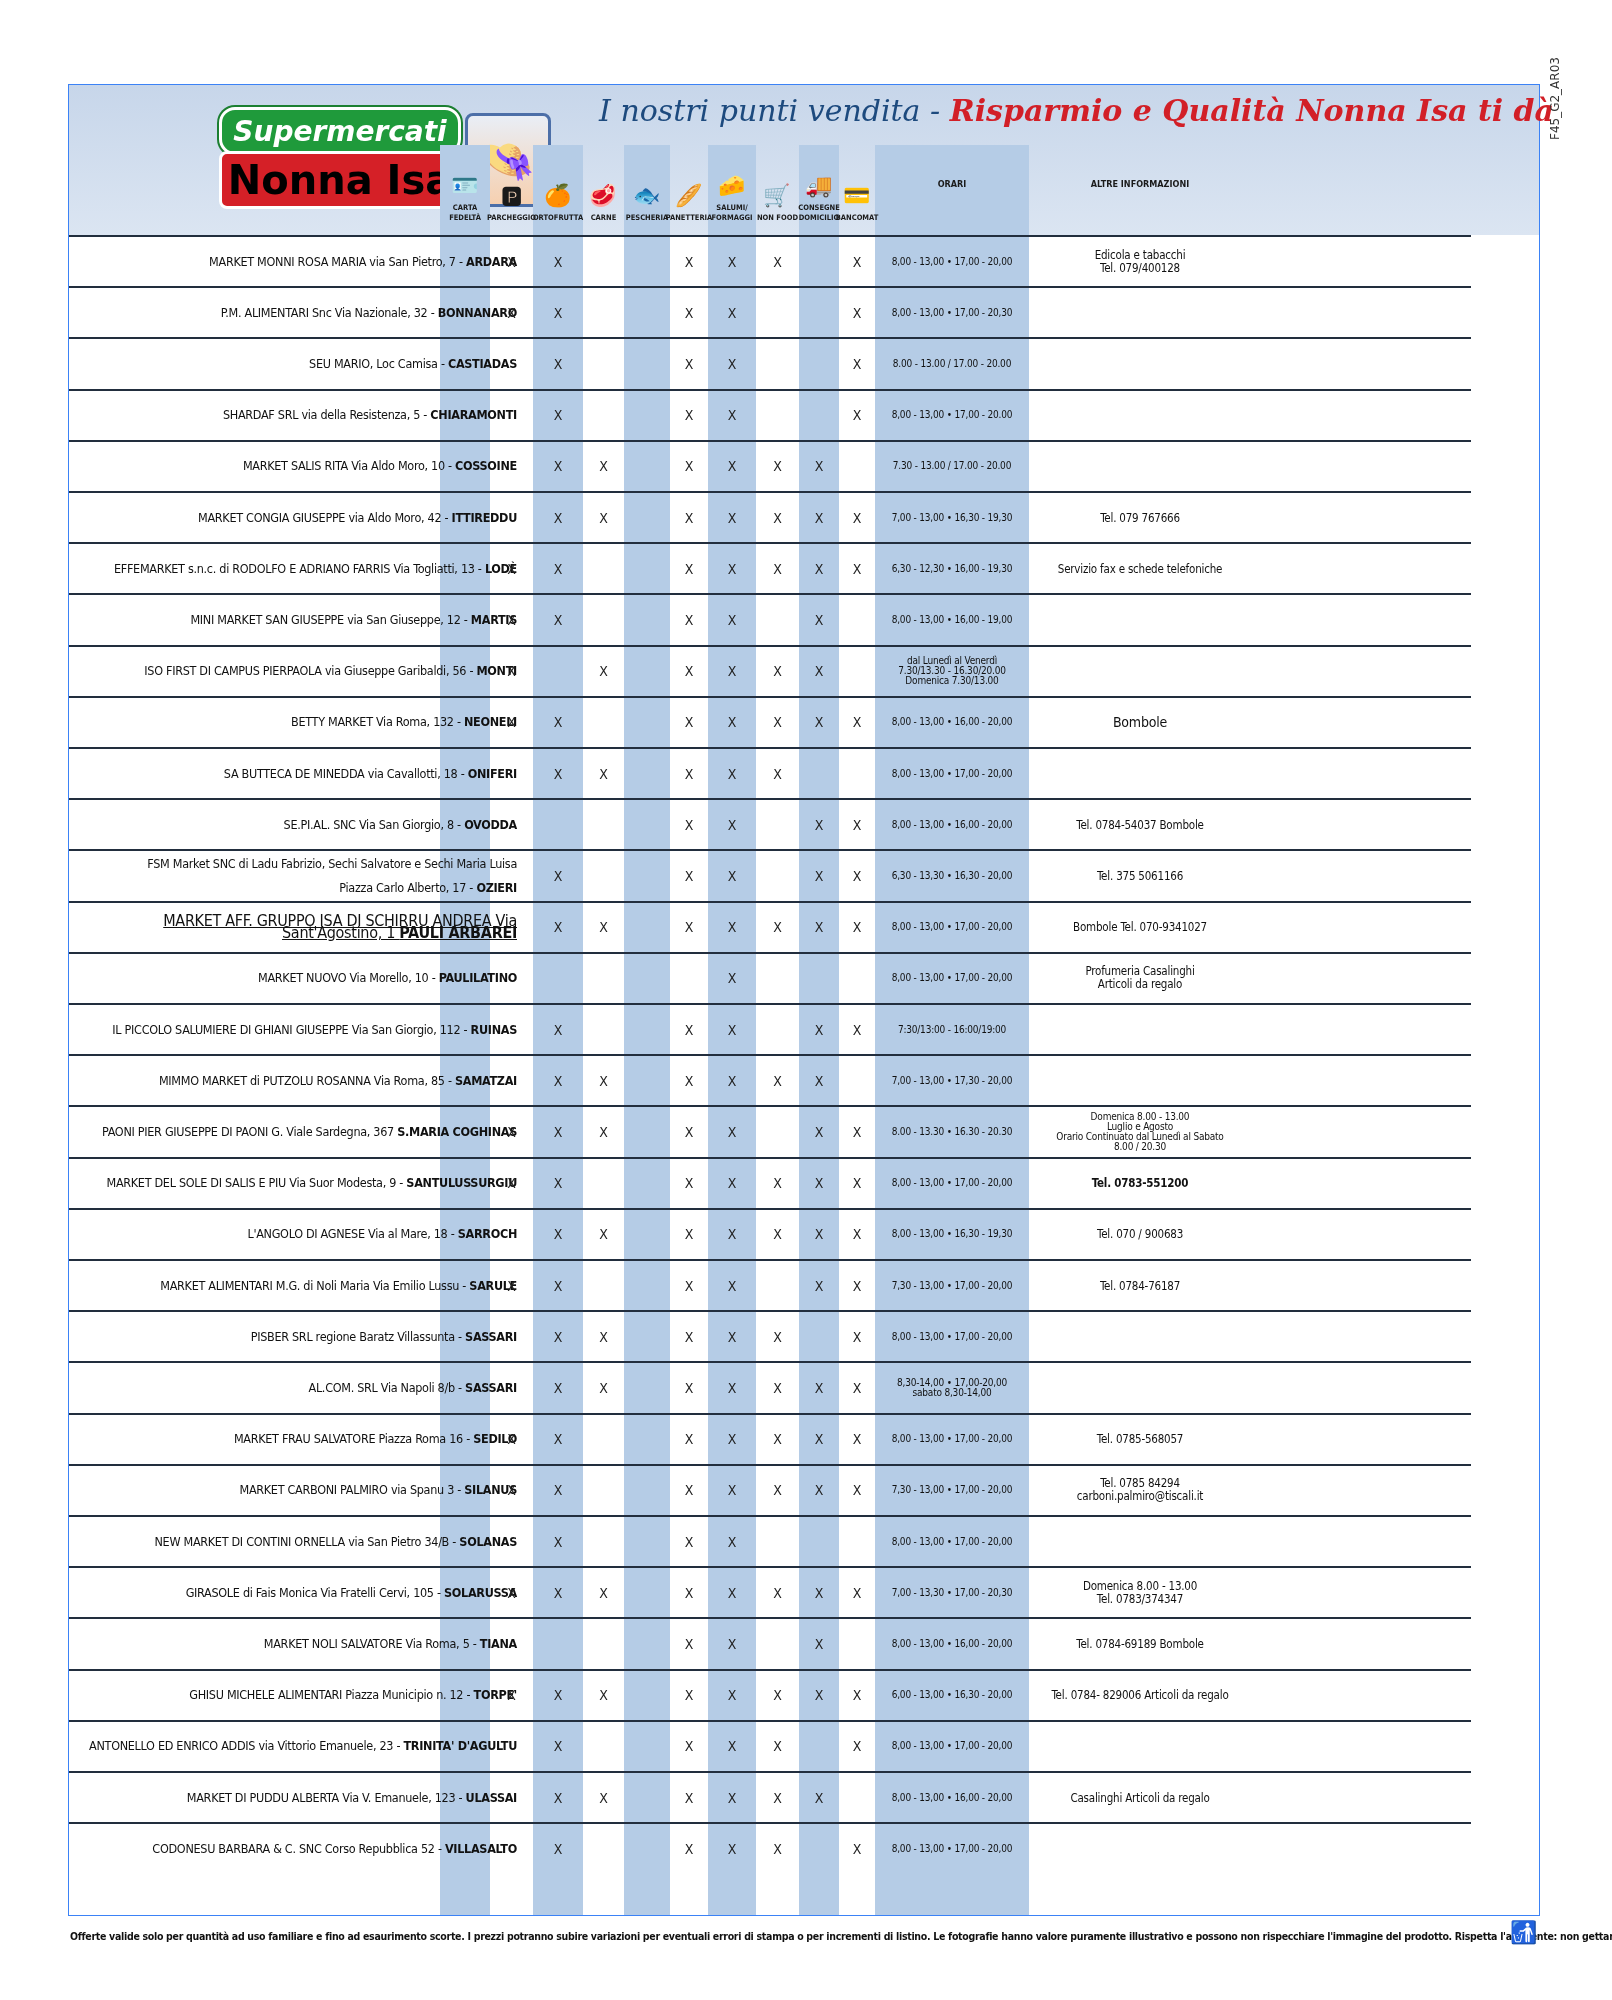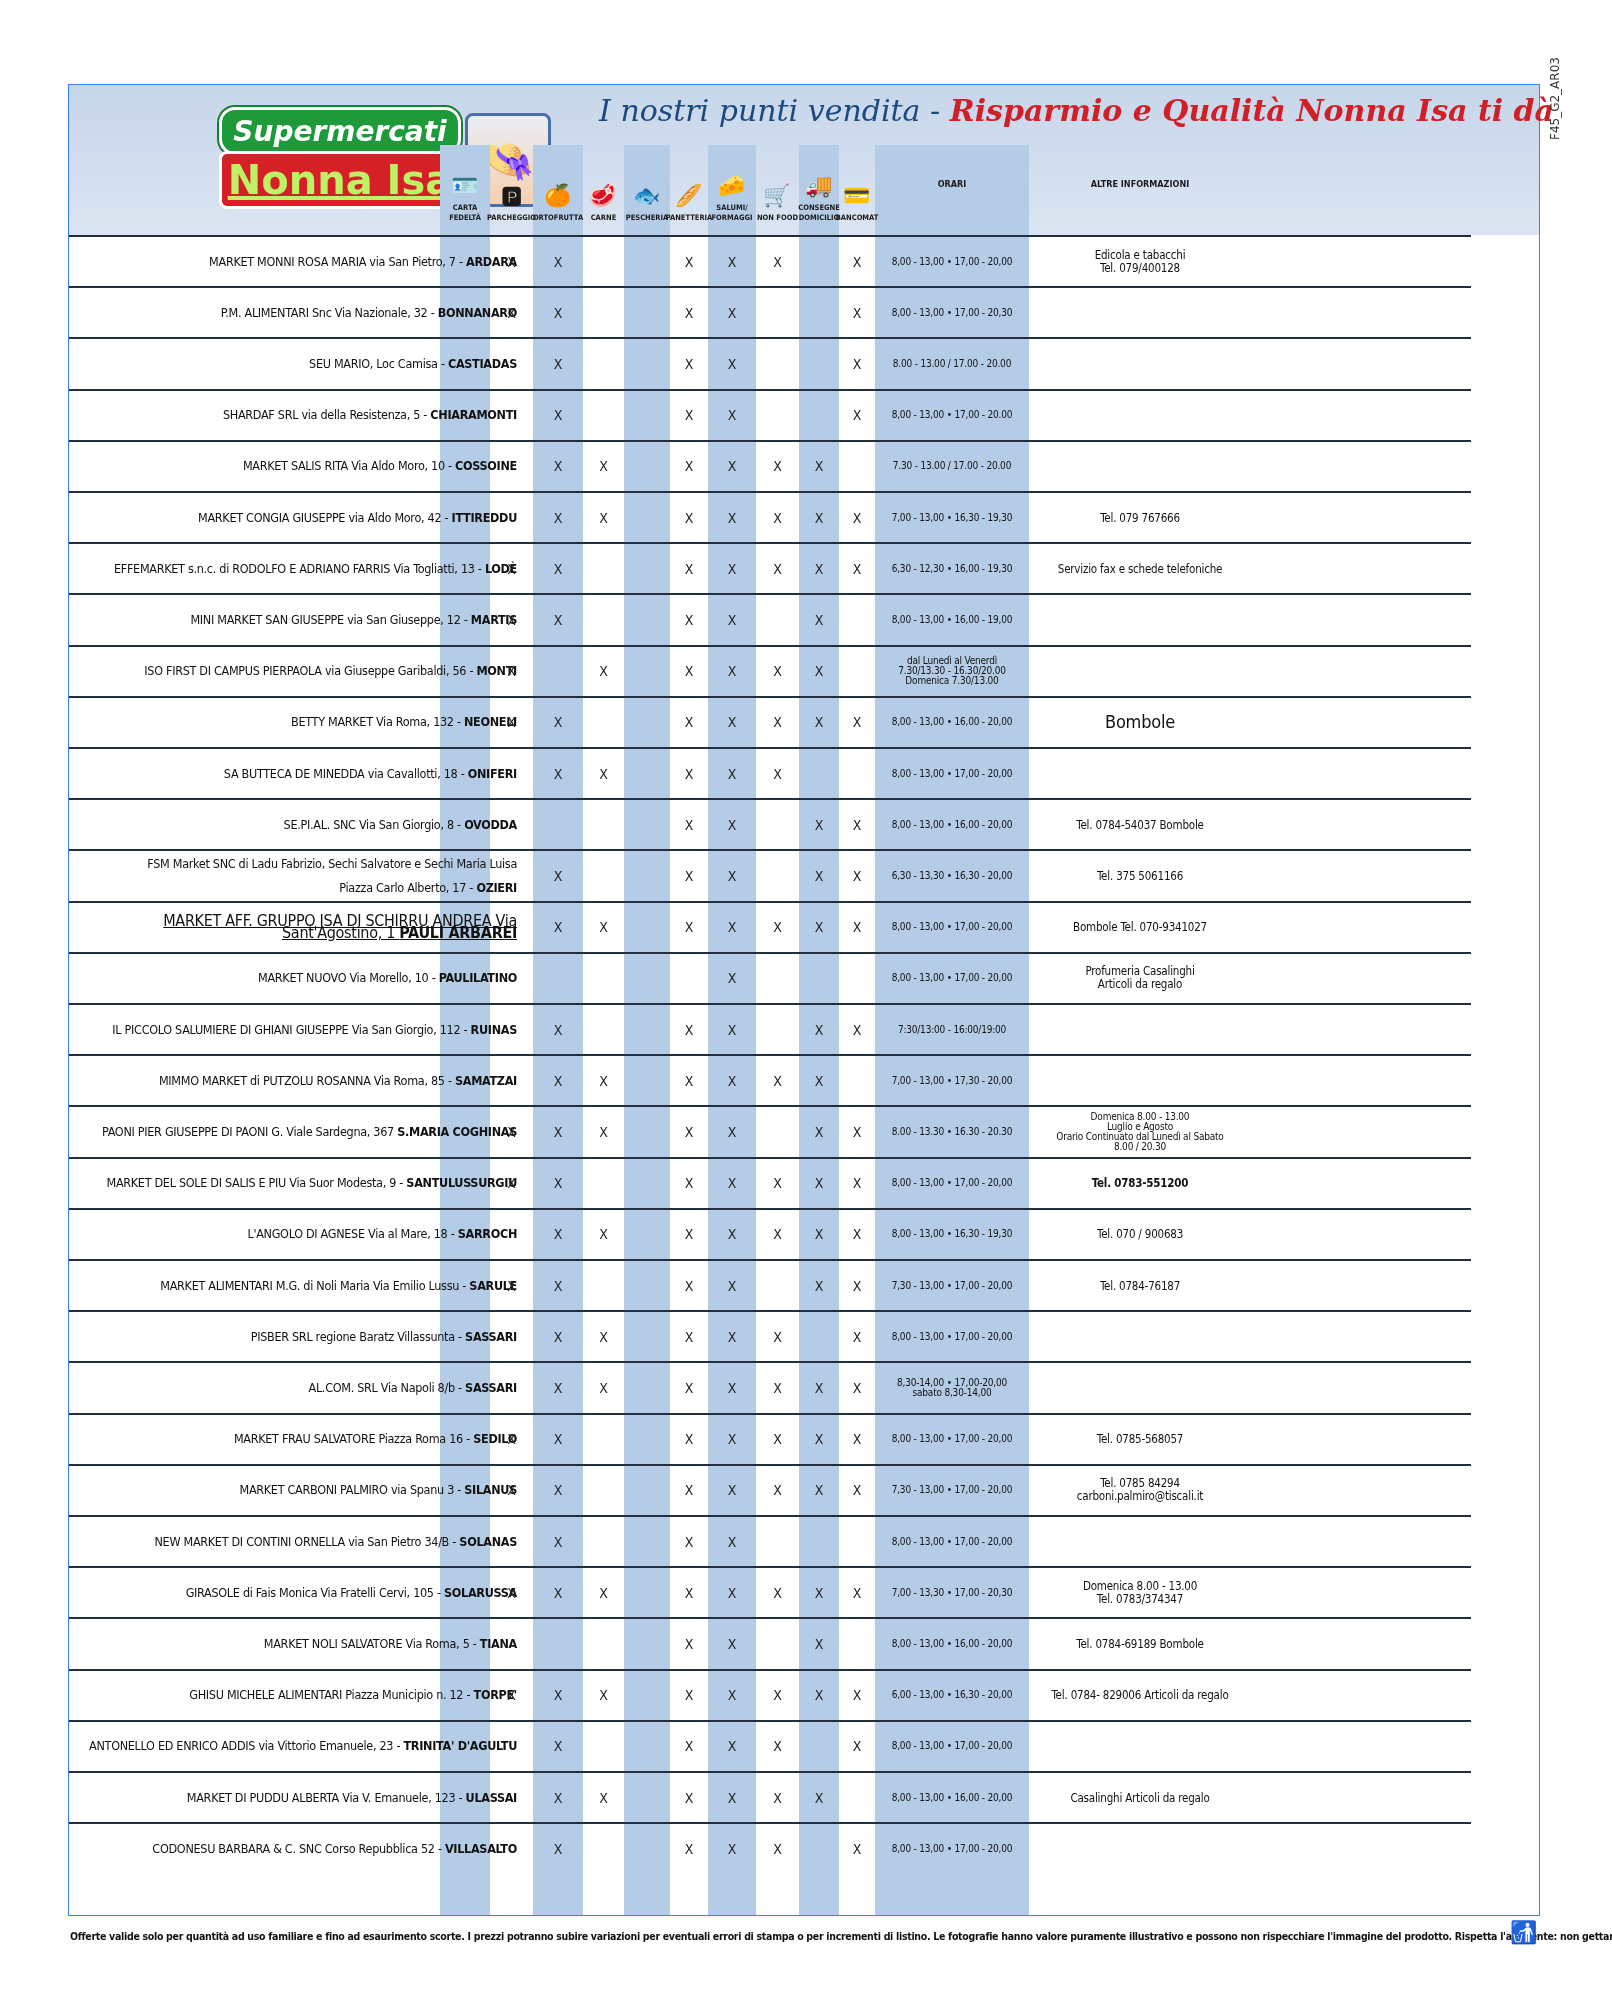--- a/index.html
+++ b/index.html
@@ -1,21 +1,21 @@
 <!DOCTYPE html>
 <html><head>
 <meta charset="utf-8">
 <style>
   html,body{margin:0;padding:0;background:#fff;}
   body{width:1612px;height:2000px;position:relative;font-family:"DejaVu Sans Condensed","DejaVu Sans",sans-serif;color:#111;overflow:hidden;}
   .frame{position:absolute;left:68px;top:84px;width:1472px;height:1832px;border:1px solid #3b82f6;background:#fff;box-sizing:border-box;}
   .header{position:absolute;left:0;top:0;width:100%;height:150px;background:linear-gradient(#c7d6ea,#dbe5f2);}
   .logo{position:absolute;left:150px;top:22px;width:336px;height:100px;}
   .logo .sm{position:absolute;left:0;top:0;width:236px;height:42px;background:#1f9a3b;border-radius:16px;color:#fff;font:bold italic 28px "DejaVu Sans",sans-serif;display:flex;align-items:center;justify-content:center;border:3px solid #fff;box-shadow:0 0 0 2px #1b7f31;}
-  .logo .ni{position:absolute;left:0;top:44px;width:236px;height:52px;background:#d52027;border-radius:8px;color:#bef264;font:bold 40px "DejaVu Sans",sans-serif;display:flex;align-items:center;justify-content:center;border:3px solid #fff;text-decoration:underline;}
+  .logo .ni{position:absolute;left:0;top:44px;width:236px;height:52px;background:#d52027;border-radius:8px;color:#000000;font:bold 40px "DejaVu Sans",sans-serif;display:flex;align-items:center;justify-content:center;border:3px solid #fff;}
   .logo .mascot{position:absolute;left:246px;top:6px;width:80px;height:88px;border:3px solid #4c6fa8;border-radius:8px;background:linear-gradient(#e9eef6,#f6d0b0);display:flex;align-items:center;justify-content:center;font-size:44px;color:#c2431a;}
   .title{position:absolute;left:530px;top:8px;font:italic 30px "DejaVu Serif",serif;color:#1d4a7e;white-space:nowrap;}
   .title .red{color:#d21f27;font-weight:bold;}
   .codevert{position:absolute;left:1548px;top:140px;transform:rotate(-90deg);transform-origin:left top;font:12px "DejaVu Sans",sans-serif;color:#333;}
   .col-bg{position:absolute;top:60px;bottom:0;}
   .headcells{position:absolute;left:0;top:60px;width:100%;height:90px;}
   .hc{position:absolute;top:0;height:90px;display:flex;flex-direction:column;align-items:center;justify-content:flex-end;padding-bottom:12px;box-sizing:border-box;font:bold 7.5px "DejaVu Sans Condensed","DejaVu Sans",sans-serif;text-align:center;line-height:10px;color:#1a1a1a;}
   .hc .ic{font-size:22px;line-height:26px;margin-bottom:4px;}
   .table{position:absolute;left:0;top:150px;width:100%;}
   .row{position:absolute;left:0;width:1402px;height:51px;border-top:2px solid #222e3e;box-sizing:border-box;}
@@ -284,21 +284,21 @@
         <div class="cell mark" style="left: 421px; width: 43px;">X</div>
         <div class="cell mark" style="left: 464px; width: 50px;">X</div>
         <div class="cell mark" style="left: 514px; width: 41px;"></div>
         <div class="cell mark" style="left: 555px; width: 46px;"></div>
         <div class="cell mark" style="left: 601px; width: 38px;">X</div>
         <div class="cell mark" style="left: 639px; width: 48px;">X</div>
         <div class="cell mark" style="left: 687px; width: 43px;">X</div>
         <div class="cell mark" style="left: 730px; width: 40px;">X</div>
         <div class="cell mark" style="left: 770px; width: 36px;">X</div>
         <div class="cell hours" style="left: 806px; width: 154px; white-space: pre-line;">8,00 - 13,00 • 16,00 - 20,00</div>
-        <div class="cell info" style="left: 960px; width: 222px; white-space: pre-line; font-size: 18px; text-align: center;">Bombole</div>
+        <div class="cell info" style="left: 960px; width: 222px; white-space: pre-line; font-size: 14px; text-align: center;">Bombole</div>
       </div>
       <div class="row" style="top: 512px;">
         <div class="cell store">
           <div>
             <div>SA BUTTECA DE MINEDDA via Cavallotti, 18 - <b>ONIFERI</b></div>
           </div>
         </div>
         <div class="cell mark" style="left: 371px; width: 50px;"></div>
         <div class="cell mark" style="left: 421px; width: 43px;"></div>
         <div class="cell mark" style="left: 464px; width: 50px;">X</div>

